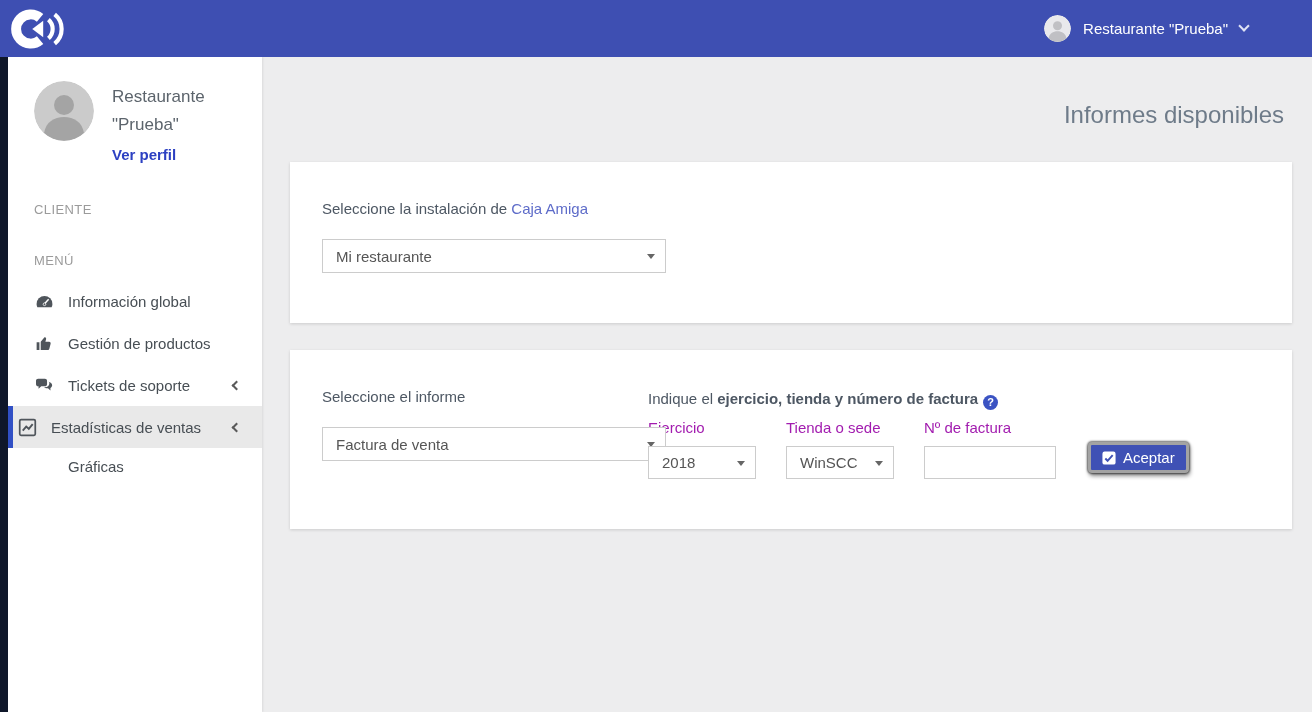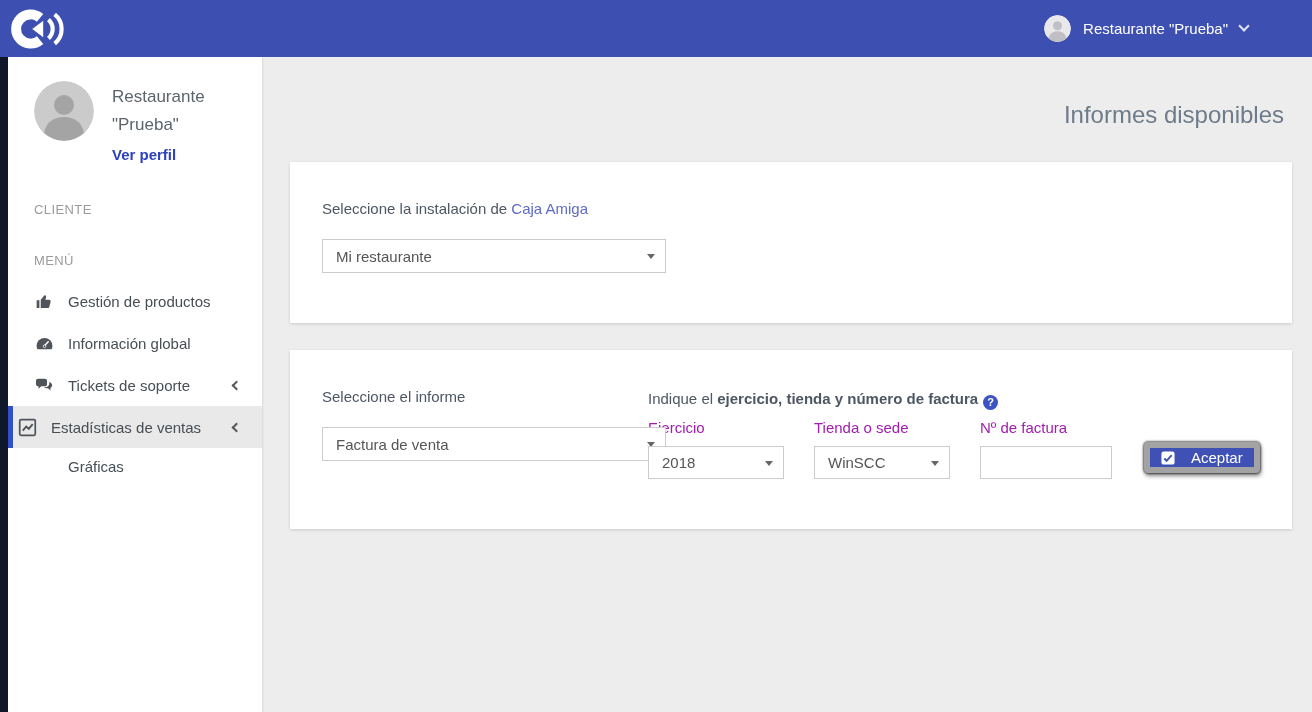--- a/index.html
+++ b/index.html
@@ -112,34 +112,34 @@
     display:inline-block; width:15px; height:15px; border-radius:50%;
     background:#3b53c3; color:#fff; font-size:11px; font-weight:bold;
     text-align:center; line-height:15px; margin-left:5px; vertical-align:-2px;
     cursor:pointer;
   }
   .help-icon::before { content:"?"; }
 
   .fields-row { display:flex; margin-top:9px; align-items:flex-start; }
   .field { margin-right:30px; }
   .field-label { font-size:15px; color:#a21caf; margin-bottom:10px; }
-  .field .select { width:136px; height:33px; margin-top:0; }
+  .field .select { width:108px; height:33px; margin-top:0; }
   .field input {
     width:132px; height:33px; border:1px solid #ccc;
     padding:0 10px; font-size:15px; font-family:inherit; color:#555;
     outline:none; background:#fff;
   }
 
   .accept-button {
     margin-top:23px; margin-left:2px; height:31px;
     background:#3f51b5; color:#fff;
-    border:6px solid #a3a3a3; border-radius:4px;
+    border:3px solid #a3a3a3; border-radius:4px;
     font-size:15px; font-family:inherit;
     padding:0 11px;
-    display:flex; align-items:center; gap:16px;
+    display:flex; align-items:center; gap:7px;
     cursor:pointer;
     box-shadow:0 0 2px 1px rgba(0,0,0,0.55), 1px 3px 4px rgba(0,0,0,0.45);
   }
   .accept-button svg { display:block; }
 </style>
 </head>
 <body>
 
 <div class="topbar">
   <div class="logo">
@@ -177,39 +177,39 @@
       <div class="profile-name">Restaurante</div>
       <div class="profile-name">"Prueba"</div>
       <a class="profile-link">Ver perfil</a>
     </div>
   </div>
 
   <div class="section-label label-cliente">CLIENTE</div>
   <div class="section-label label-menu">MENÚ</div>
 
   <div class="menu">
-
-    <div class="menu-item">
-      <span class="mi-icon">
-        <svg width="18" height="18" viewBox="0 0 22 22">
-          <path fill="#4f555b" d="M2 10.2h3.4v9.3H2zM7 19.5h8.6c.9 0 1.7-.6 1.9-1.5l1.6-6.1c.3-1.2-.6-2.3-1.8-2.3h-4.6l.9-3.5c.2-1-.4-1.9-1.4-2.1l-.6-.1L7 9.6z"></path>
-        </svg>
-      </span>
-      <span>Gestión de productos</span>
-    </div>
 
     <div class="menu-item">
       <span class="mi-icon">
         <svg width="19" height="19" viewBox="0 0 24 24">
           <path fill="#4f555b" d="M12 5A10 10 0 0 0 2 15c0 1.6.4 3.1 1 4.4h18c.6-1.3 1-2.8 1-4.4A10 10 0 0 0 12 5z"></path>
           <path d="M11.6 15.5l5.6-6.4" stroke="#ffffff" stroke-width="1.8" fill="none"></path>
           <circle cx="12" cy="15.5" r="1.7" fill="#4f555b" stroke="#ffffff" stroke-width="1"></circle>
         </svg>
       </span>
       <span>Información global</span>
+    </div>
+
+    <div class="menu-item">
+      <span class="mi-icon">
+        <svg width="18" height="18" viewBox="0 0 22 22">
+          <path fill="#4f555b" d="M2 10.2h3.4v9.3H2zM7 19.5h8.6c.9 0 1.7-.6 1.9-1.5l1.6-6.1c.3-1.2-.6-2.3-1.8-2.3h-4.6l.9-3.5c.2-1-.4-1.9-1.4-2.1l-.6-.1L7 9.6z"></path>
+        </svg>
+      </span>
+      <span>Gestión de productos</span>
     </div>
 
     <div class="menu-item">
       <span class="mi-icon">
         <svg width="19" height="17" viewBox="0 0 22 20">
           <path fill="#4f555b" d="M1 4.5C1 3.1 2.1 2 3.5 2h8C12.9 2 14 3.1 14 4.5v4c0 1.4-1.1 2.5-2.5 2.5H7.2L4 13.8V11h-.5C2.1 11 1 9.9 1 8.5z"></path>
           <path fill="#4f555b" d="M15.5 5.6c2.6.4 4.5 2 4.5 4.1 0 1.3-.8 2.5-2 3.2v2.9l-2.9-2.5h-1.6c-1.2 0-2.3-.4-3.1-1.1h1.1c2.9 0 5.2-2.1 5.2-4.6 0-.7-.2-1.4-.6-2z"></path>
         </svg>
       </span>
       <span>Tickets de soporte</span>

